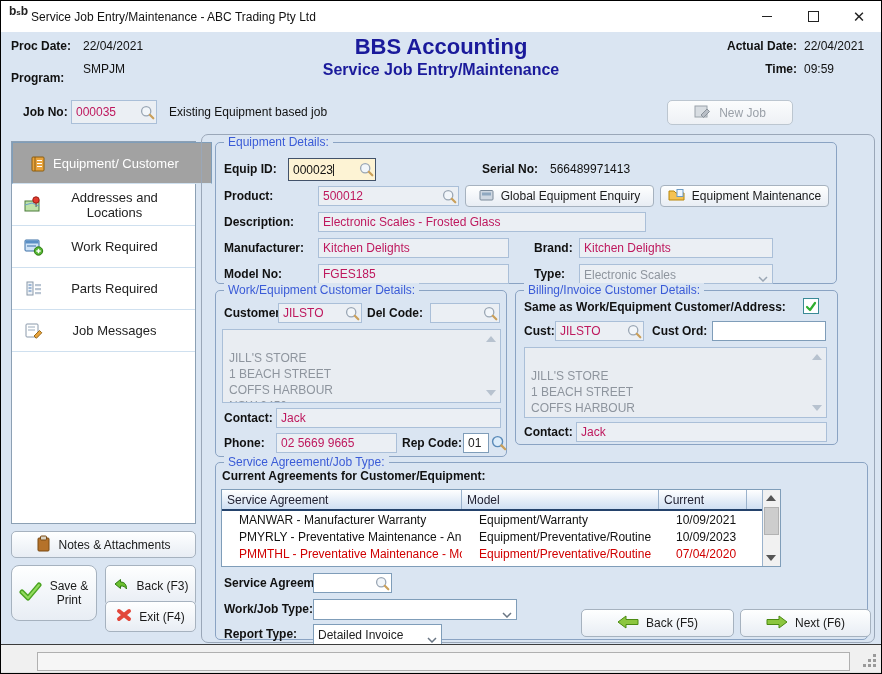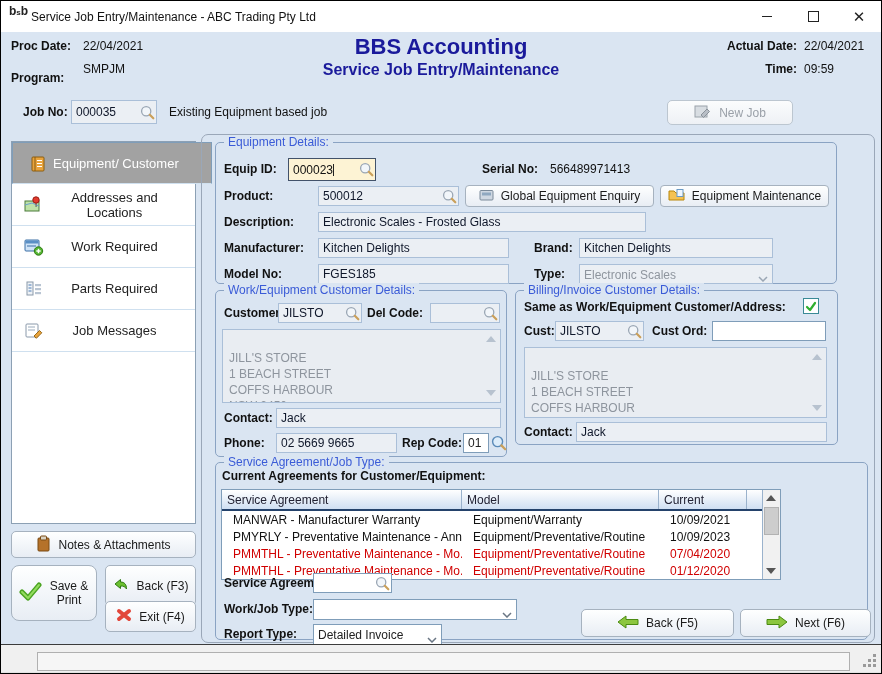--- a/index.html
+++ b/index.html
@@ -20,21 +20,21 @@
   .glyph-max{width:9px;height:9px;border:1px solid #222;}
   .glyph-close{font-size:15px;color:#222;line-height:15px;}
 
   
   .app-title{position:absolute;left:0;top:33px;width:100%;text-align:center;font-size:22px;font-weight:bold;color:#1a1a9b;}
   .screen-title{position:absolute;left:0;top:60px;width:100%;text-align:center;font-size:16px;font-weight:bold;color:#1a1a9b;}
 
   
   .fld{position:absolute;height:20px;background:#fff;border:1px solid #7f9db9;box-sizing:border-box;
        font-size:12px;color:#222;padding:2px 4px;white-space:nowrap;overflow:hidden;}
-  .fld.dis{background:#ebeff4;border-color:#aabfd8;color:#0f172a;}
+  .fld.dis{background:#ebeff4;border-color:#aabfd8;color:#be185d;}
   .fld.cream{background:#fdf3d4;border:1px solid #42526a;color:#111;}
   .fld.has-mag{padding-right:18px;}
   .mag{position:absolute;right:1px;top:2px;}
   .mag-free{position:absolute;}
   .caret{display:inline-block;width:1px;height:12px;background:#222;vertical-align:-2px;}
 
   .sel{position:absolute;background:#fff;border:1px solid #7f9db9;box-sizing:border-box;
        font-size:12px;color:#222;padding:3px 18px 2px 4px;white-space:nowrap;overflow:hidden;}
   .sel.dis{background:#ebeff4;border-color:#aabfd8;color:#8e959e;}
   .chev{position:absolute;right:4px;top:50%;margin-top:-3px;}
@@ -63,21 +63,21 @@
   .nav-ic{width:28px;margin-left:8px;display:flex;justify-content:center;align-items:center;}
   .nav-lb{flex:1;text-align:center;font-size:13px;color:#222;padding-right:14px;}
 
   
   .tbl{position:absolute;background:#fff;border:1px solid #7f9db9;box-sizing:border-box;overflow:hidden;display:flex;}
   .tmain{flex:1;overflow:hidden;}
   .thead{display:flex;height:21px;background:linear-gradient(#ffffff,#cfdff2);border-bottom:2px solid #24426b;box-sizing:border-box;}
   .th{box-sizing:border-box;padding:3px 5px 0 5px;border-right:1px solid #9ab2cc;font-size:12px;color:#223;overflow:hidden;white-space:nowrap;}
   .trow{display:flex;height:17px;align-items:center;font-size:12px;color:#111;}
   .trow.red{color:#d00000;}
-  .td{box-sizing:border-box;padding:0 11px;overflow:hidden;white-space:nowrap;}
+  .td{box-sizing:border-box;padding:0 17px;overflow:hidden;white-space:nowrap;}
   .c1{width:240px;} .c2{width:197px;} .c3{width:88px;} .cf{flex:1;border-right:none;}
   .vsb{width:17px;border-left:1px solid #9ab2cc;background:#f1f1f1;position:relative;}
   .sb-up,.sb-dn{position:absolute;left:3px;width:0;height:0;border-left:5px solid transparent;border-right:5px solid transparent;}
   .sb-up{top:5px;border-bottom:6px solid #555;}
   .sb-dn{bottom:5px;border-top:6px solid #555;}
   .sb-thumb{position:absolute;left:1px;top:17px;width:13px;height:26px;background:#cdcdcd;border:1px solid #b2b2b2;}
 
   
   .cb{position:absolute;width:16px;height:16px;background:#fff;border:1px solid #3a8a96;box-sizing:border-box;
       display:flex;align-items:center;justify-content:center;}
@@ -404,21 +404,21 @@
 
       <div class="lbl" style="left:8px;top:134px;">Contact:</div>
       <div class="fld dis" style="left:60px;top:131px;width:251px;">Jack</div>
     </div>
 
     <div class="grp" style="left:13px;top:327px;width:653px;height:178px;">
       <div class="leg">Service Agreement/Job Type:</div>
 
       <div class="lbl" style="left:6px;top:6px;">Current Agreements for Customer/Equipment:</div>
 
-      <div class="tbl" style="left:5px;top:26px;width:560px;height:91px;">
+      <div class="tbl" style="left:5px;top:26px;width:560px;height:78px;">
         <div class="tmain">
           <div class="thead">
             <div class="th c1">Service Agreement</div>
             <div class="th c2">Model</div>
             <div class="th c3">Current</div>
             <div class="th cf"></div>
           </div>
           <div class="trow">
             <div class="td c1">MANWAR - Manufacturer Warranty</div>
             <div class="td c2">Equipment/Warranty</div>

